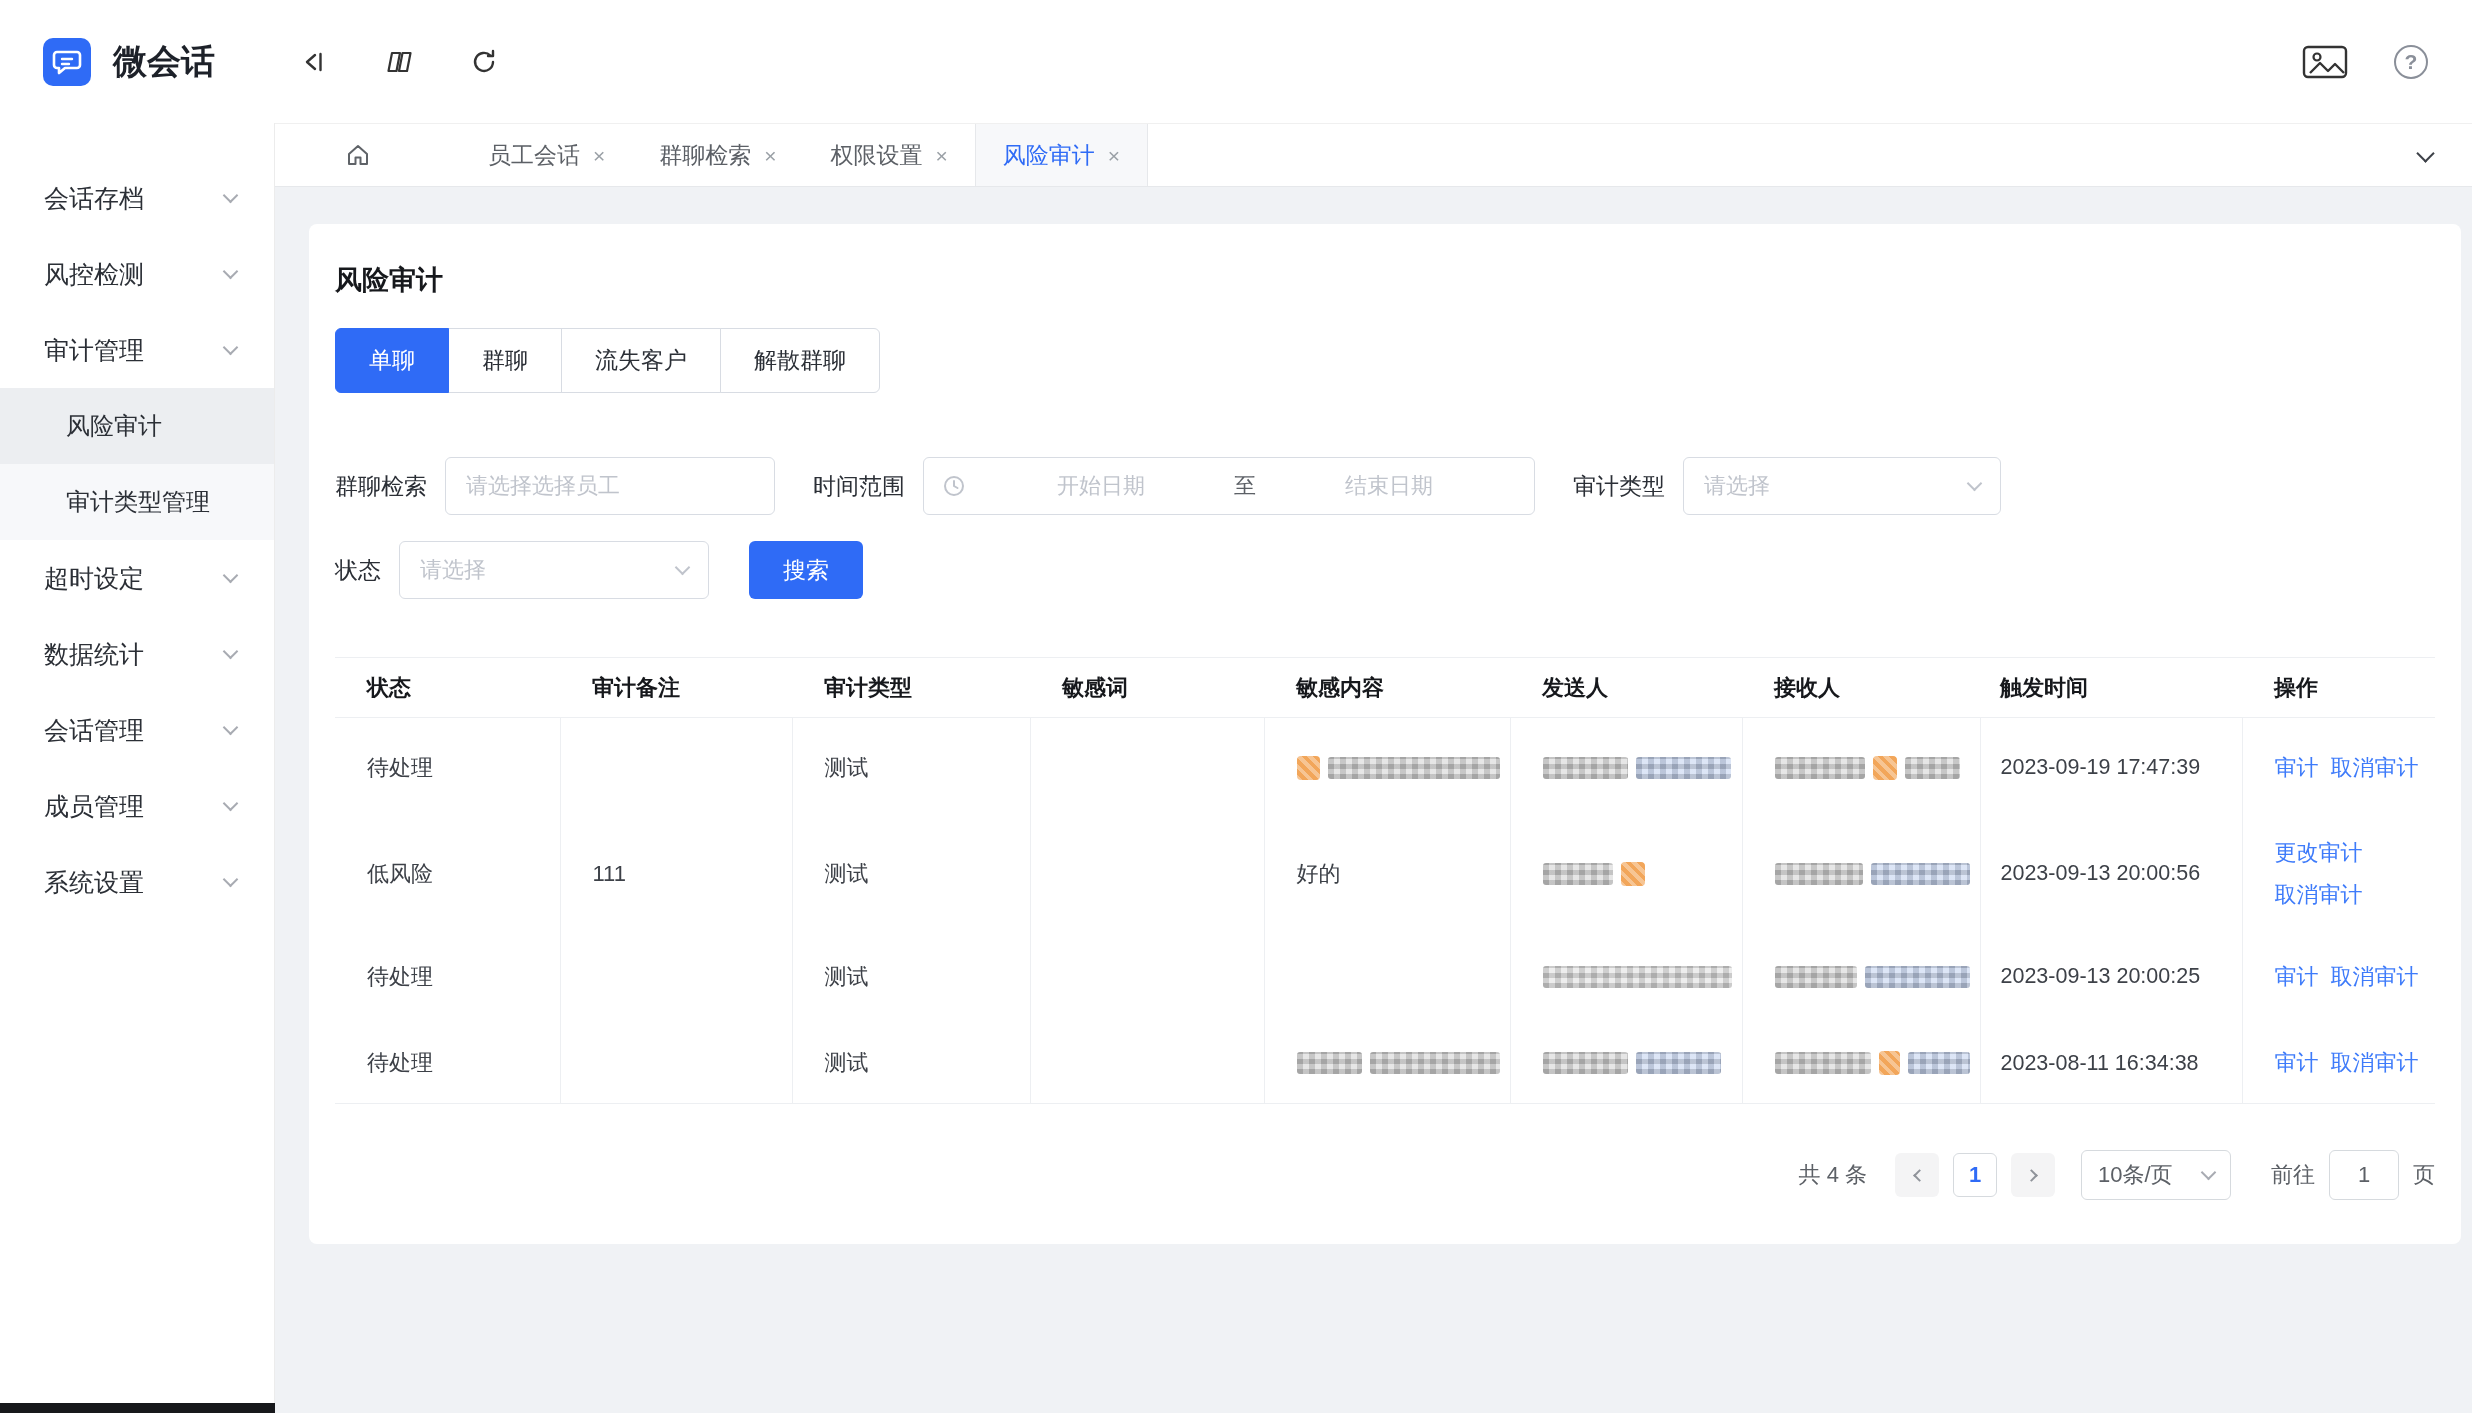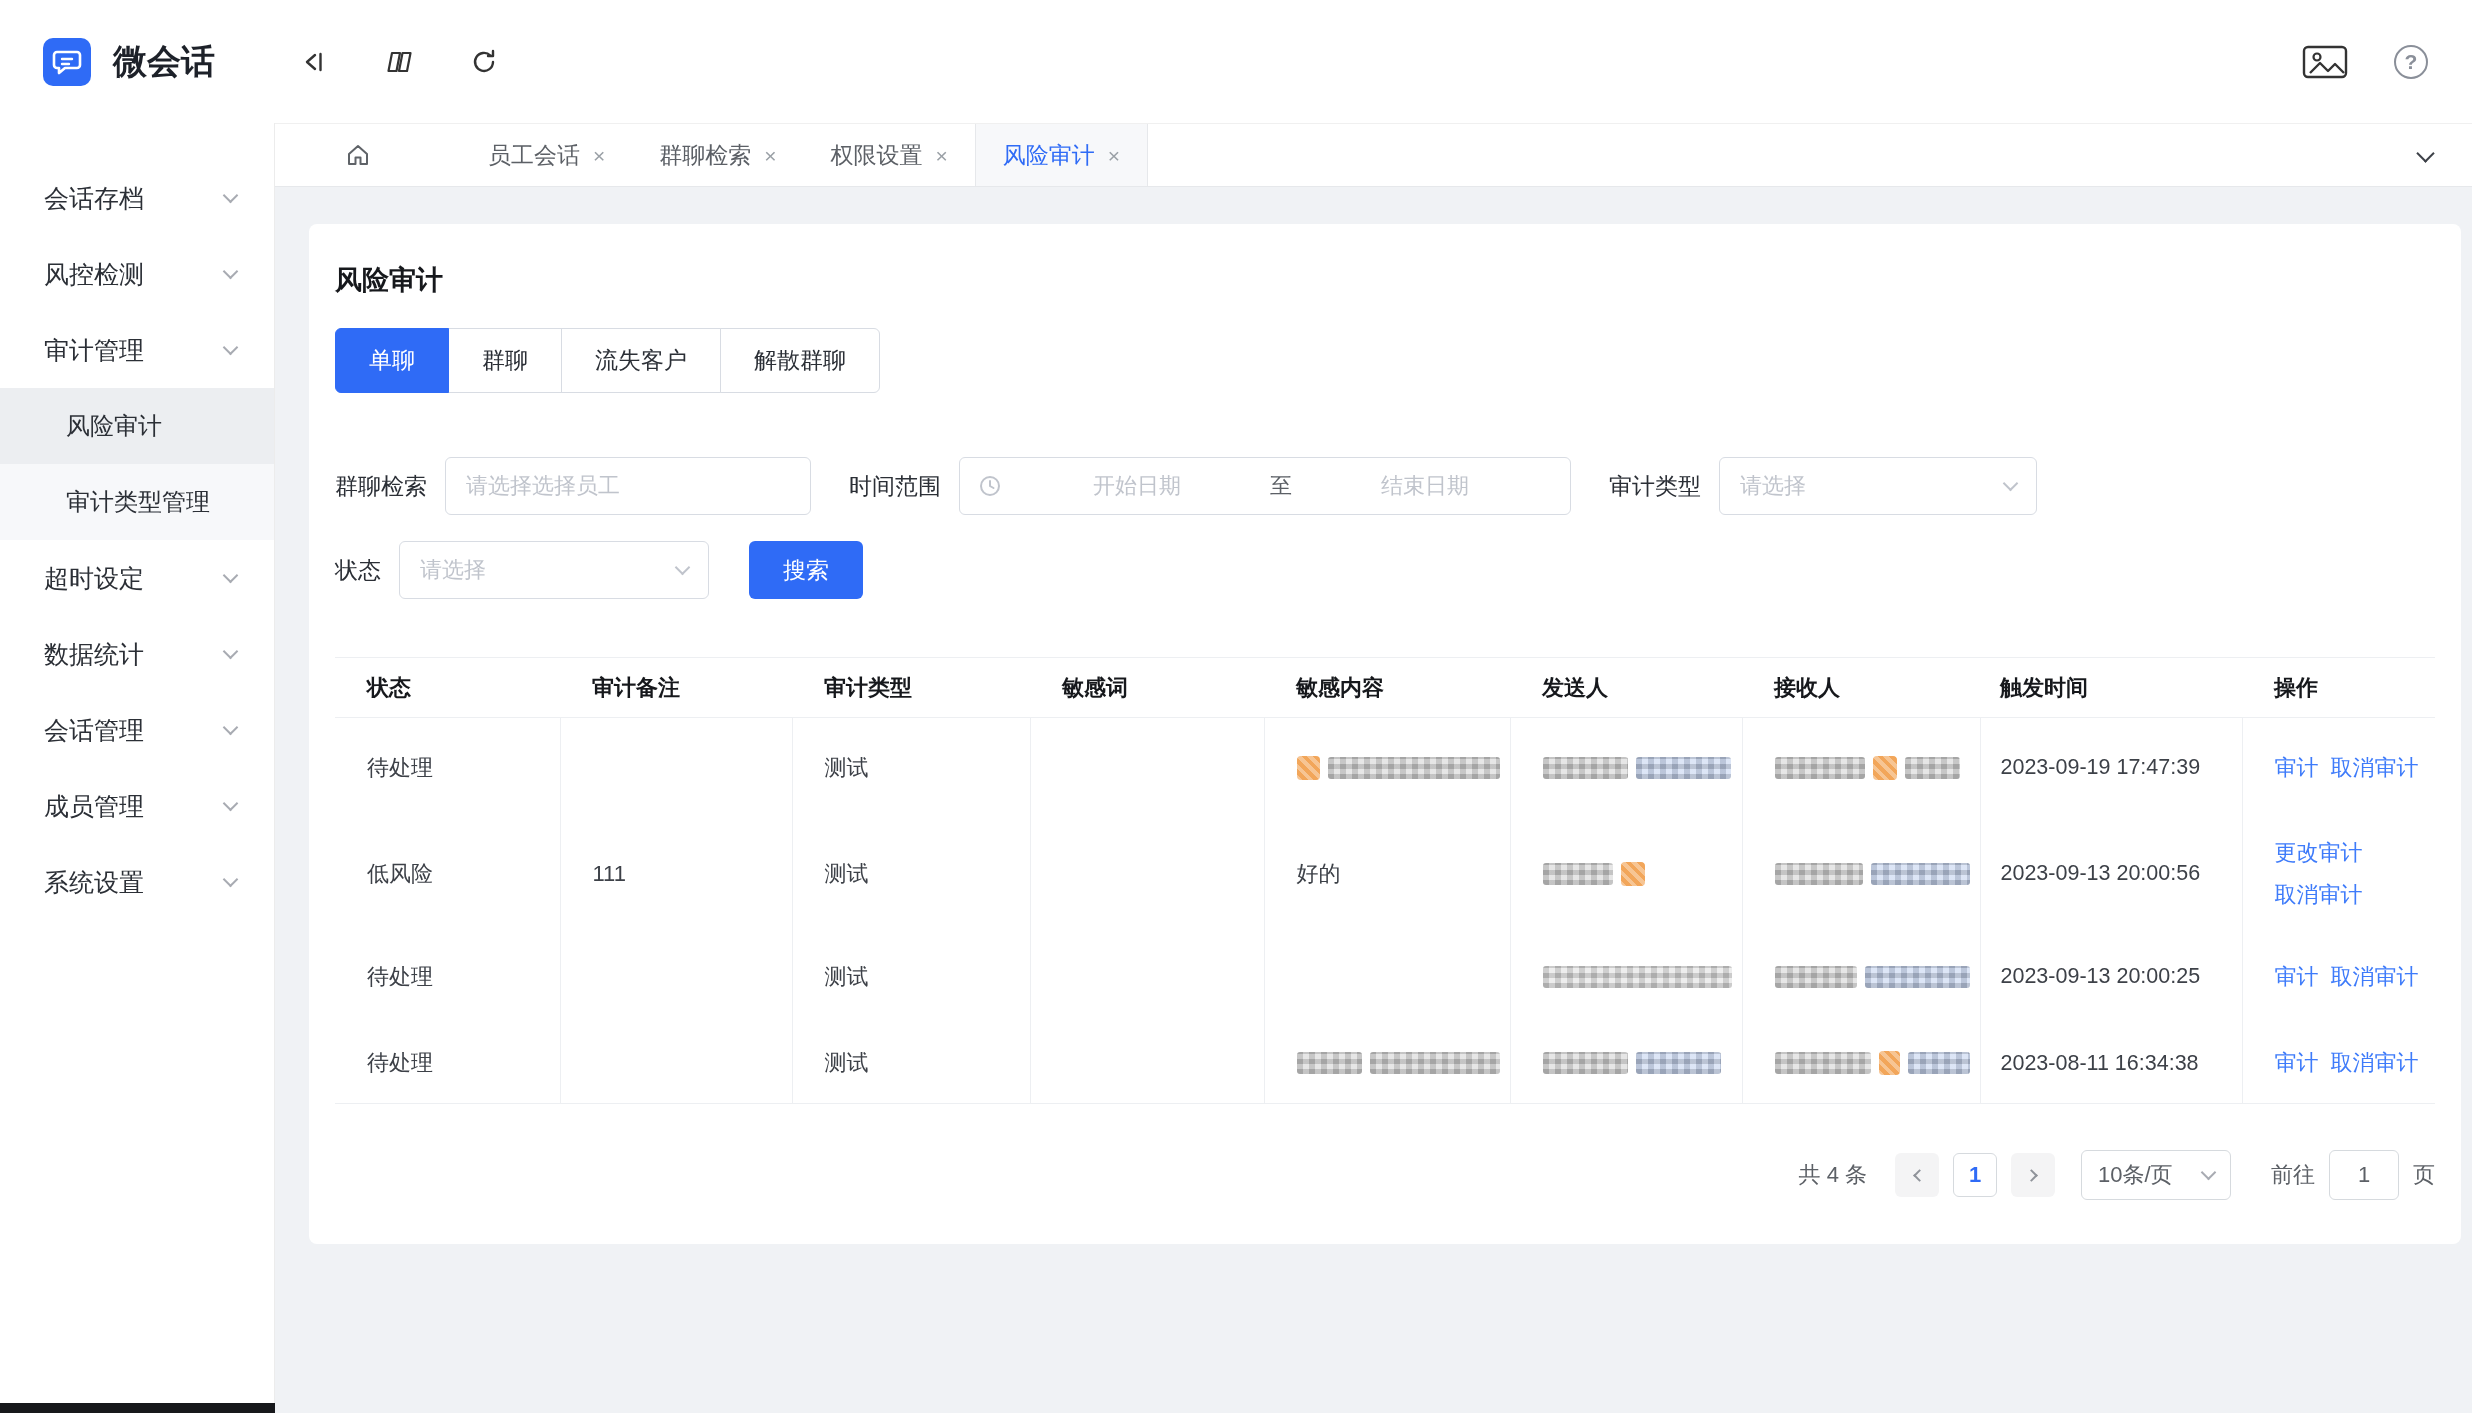--- a/index.html
+++ b/index.html
@@ -58,21 +58,21 @@
   .seg-btn:first-child { border-radius:6px 0 0 6px; margin-left:0; }
   .seg-btn:last-child  { border-radius:0 6px 6px 0; }
   .seg-btn.active { background:#2f6bf6; border-color:#2f6bf6; color:#fff; z-index:1; }
 
   .filter-row { display:flex; align-items:center; margin-top:26px; }
   .filter-row.first { margin-top:64px; }
   .flabel { font-size:23px; color:#2b2f36; margin-right:18px; white-space:nowrap; }
   .group-gap { margin-left:38px; }
   .inp { height:58px; border:1px solid #d8dce3; border-radius:6px; padding:0 20px; font-size:22px; color:#333; background:#fff; }
   .inp::placeholder { color:#c0c4cc; }
-  .inp.emp { width:366px; }
+  .inp.emp { width:330px; }
   .date-range { width:612px; height:58px; border:1px solid #d8dce3; border-radius:6px; background:#fff;
                 display:flex; align-items:center; padding:0 18px; }
   .date-range .ph { flex:1; text-align:center; font-size:22px; color:#c0c4cc; }
   .date-range .sep { font-size:22px; color:#5c6066; padding:0 6px; }
   .select { height:58px; border:1px solid #d8dce3; border-radius:6px; background:#fff; display:flex;
             align-items:center; justify-content:space-between; padding:0 20px; cursor:pointer; }
   .select .ph { font-size:22px; color:#c0c4cc; }
   .select .chev { border-color:#c0c4cc; }
   .select.w-audit  { width:318px; }
   .select.w-status { width:310px; }

